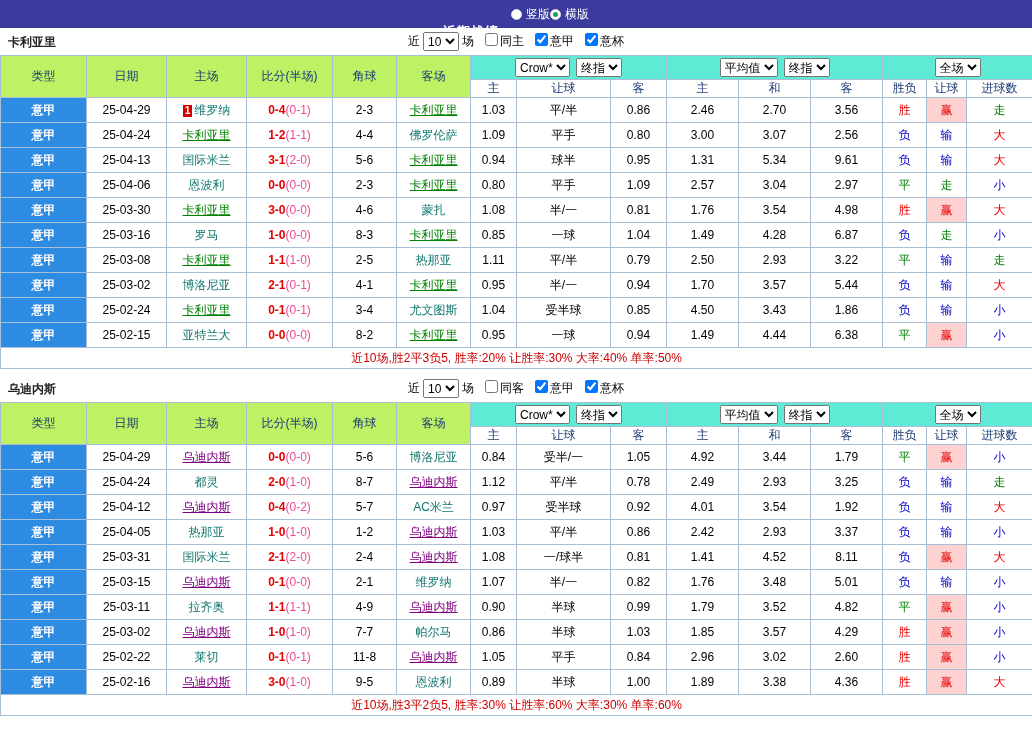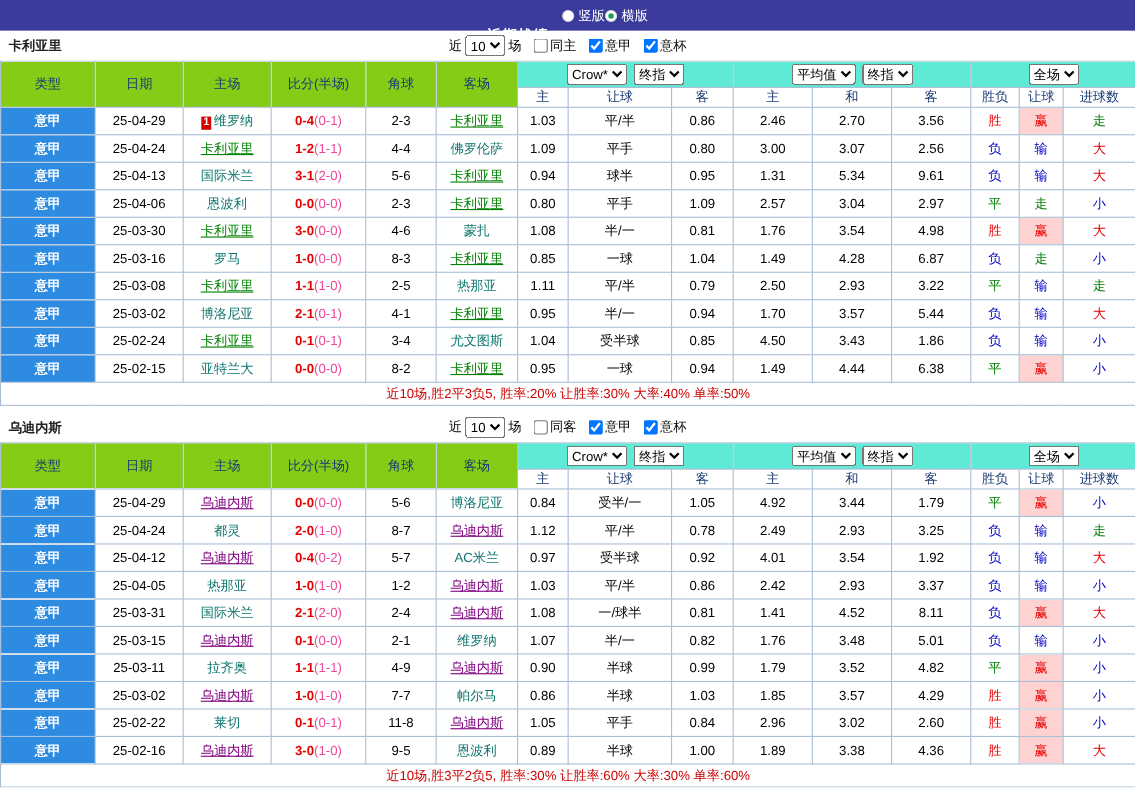--- a/index.html
+++ b/index.html
@@ -36,29 +36,29 @@
   .section + .section { margin-top: 6px; }
   .filter-row { position: relative; height: 27px; background: #fff; }
   .team-name {
     position: absolute; left: 8px; top: 50%; transform: translateY(-50%);
     font-weight: bold; color: #222;
   }
   .filter-controls {
     height: 100%; display: flex; align-items: center; justify-content: center; gap: 3px;
   }
   .filter-controls select { height: 19px; font-size: 12px; font-family: inherit; }
-  .cb-label { display: inline-flex; align-items: center; cursor: pointer; }
+  .cb-label { display: inline-flex; align-items: flex-start; cursor: pointer; }
   .cb-label input { margin: 0 2px 0 8px; width: 13px; height: 13px; }
   
   table { width: 1032px; border-collapse: collapse; table-layout: fixed; }
   td, th {
     border: 1px solid #a9bfd6; text-align: center; padding: 0;
     height: 25px; font-weight: normal; overflow: hidden; white-space: nowrap;
   }
-  th.hd { background: #84cc16; color: #1b3a73; }
+  th.hd { background: #bef264; color: #1b3a73; }
   tr.hdr-top td.dd-cell { background: #5eead4; height: 24px; }
   .dd-cell select { height: 19px; font-size: 12px; font-family: inherit; margin: 0 3px; }
   tr.hdr-sub th.hd2 { background: #fff; color: #1b3a73; height: 17px; }
   td.lg { background: #2e8be2; color: #fff; font-weight: bold; }
   .s-full { color: #e60000; font-weight: bold; }
   .s-half { color: #ec4899; }
   .tname { color: #0f766e; cursor: pointer; }
   .focus-green { color: #008000; text-decoration: underline; }
   .focus-purple { color: #800080; text-decoration: underline; }
   .badge {

